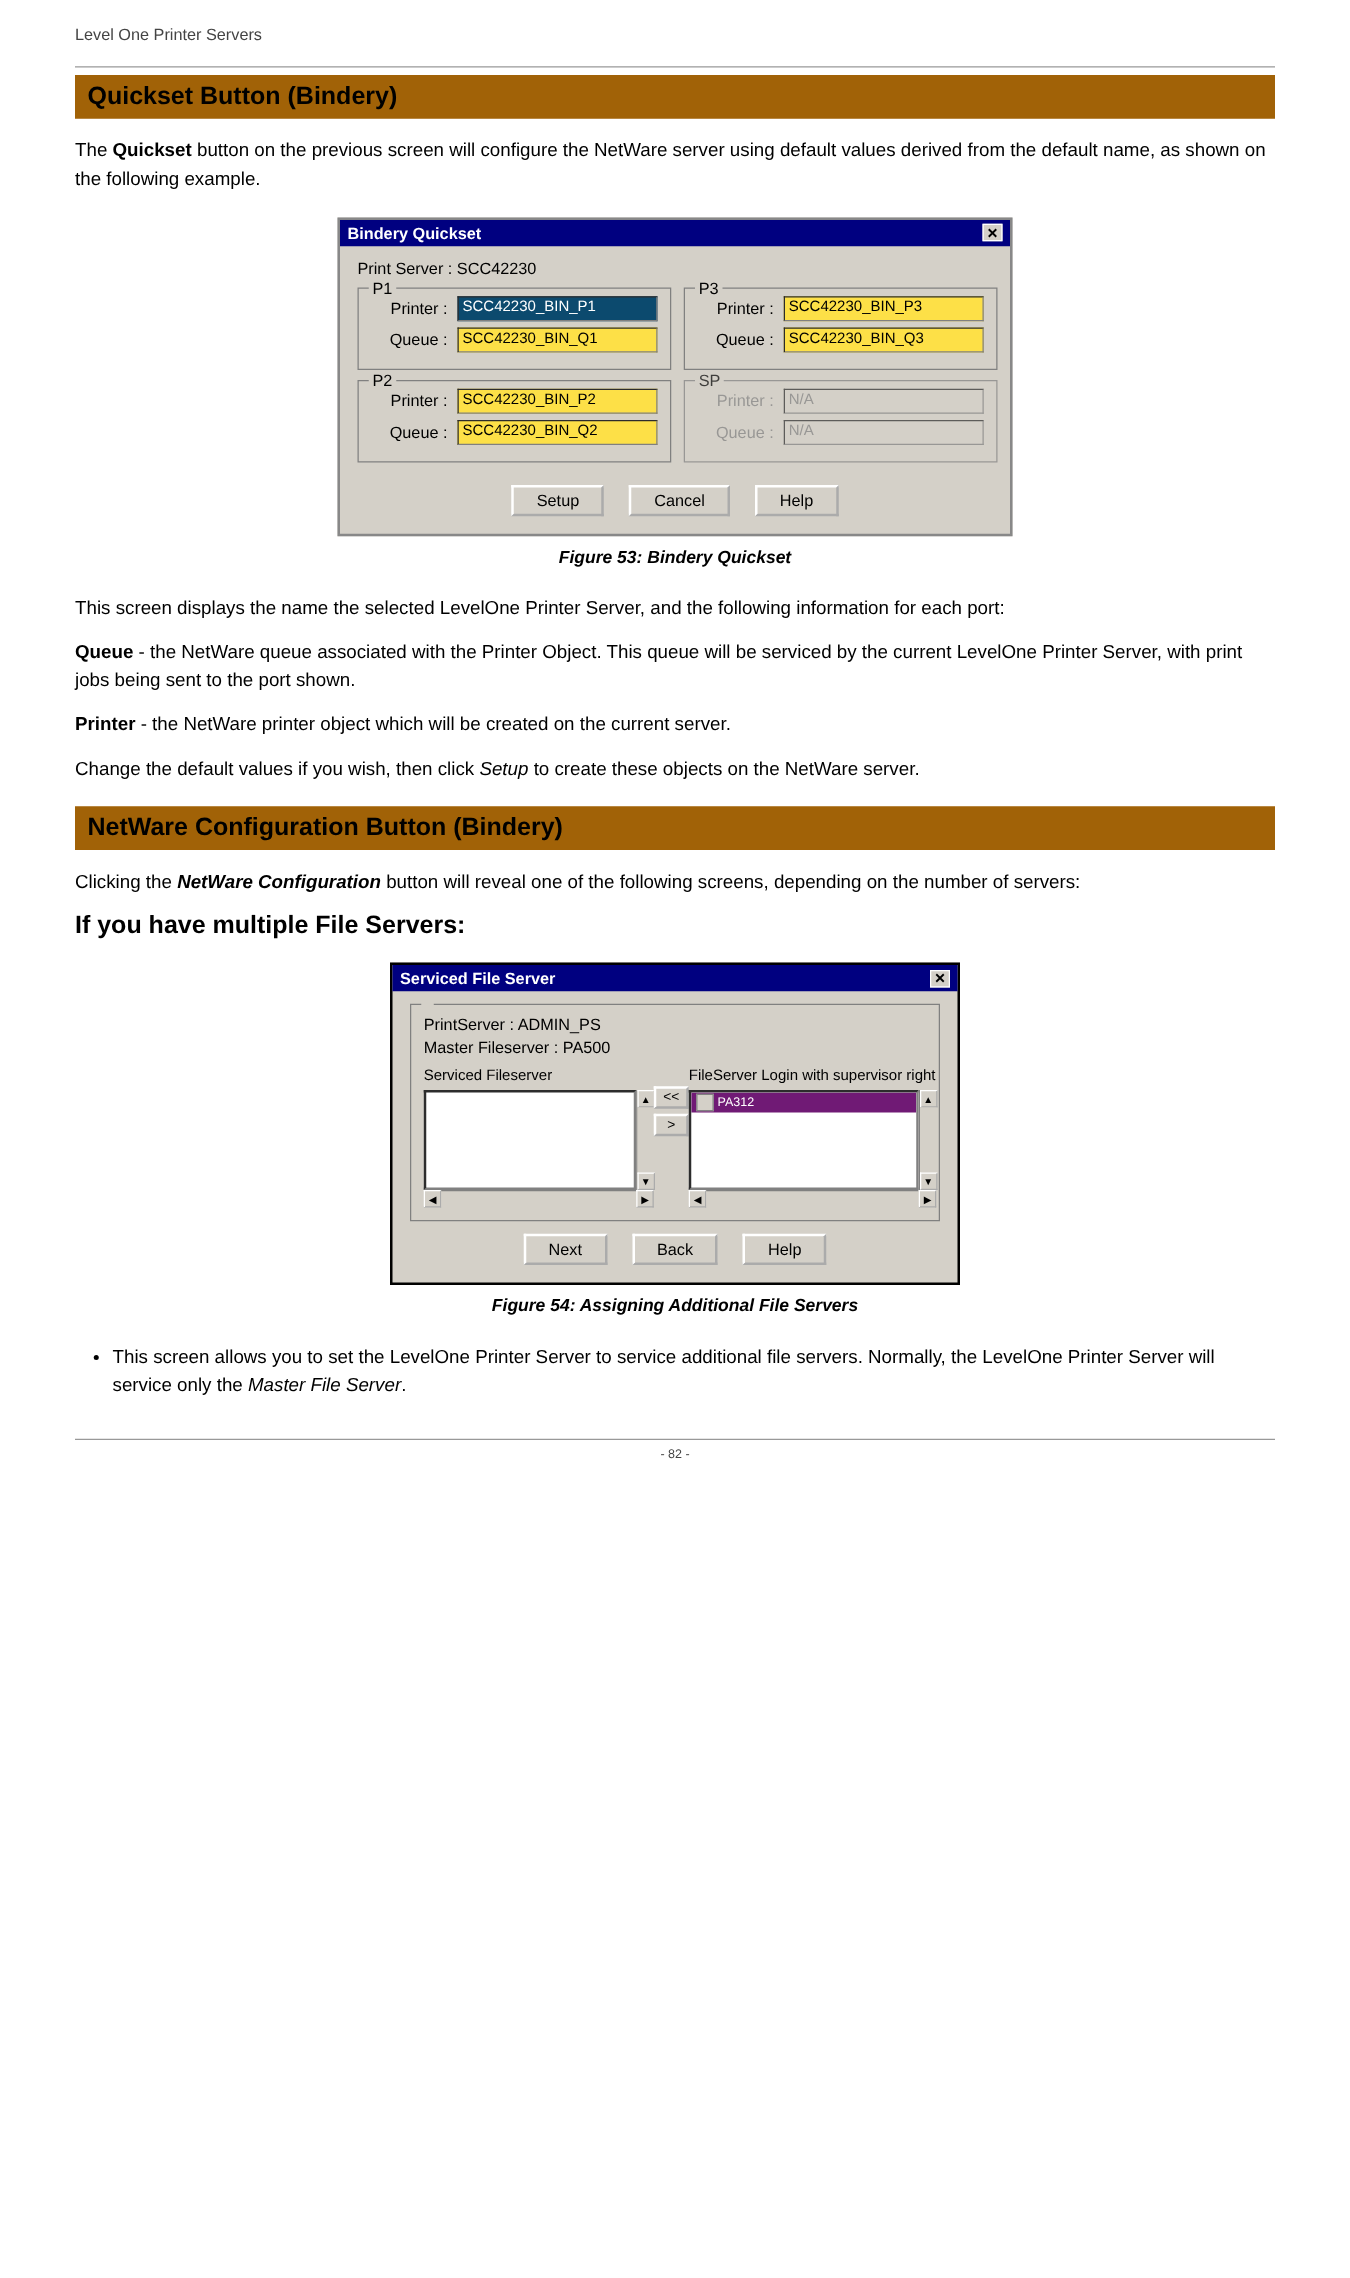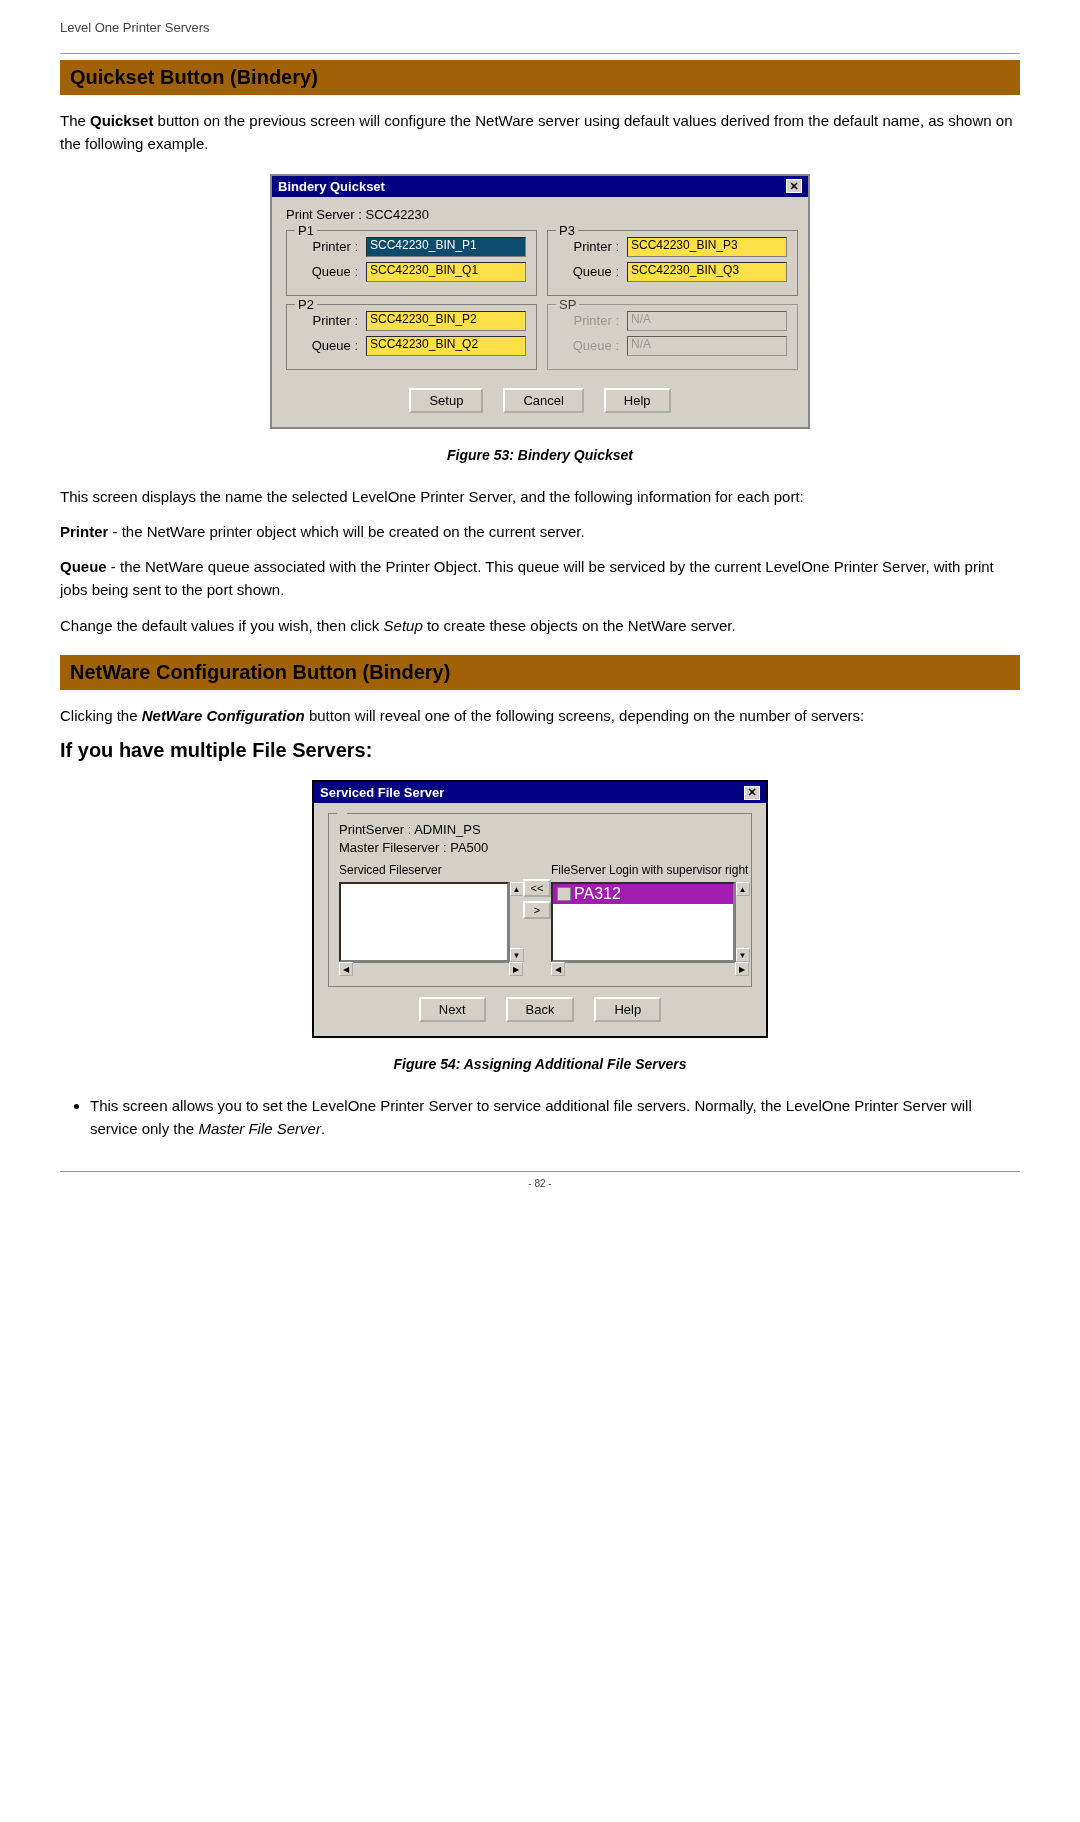--- a/index.html
+++ b/index.html
@@ -45,21 +45,20 @@
       font-weight: bold;
     }
     .body-text i, .body-text em {
       font-style: italic;
     }
     .figure-container {
       display: flex;
       flex-direction: column;
       align-items: center;
       margin: 18px 0 8px 0;
-      gap: 10px;
     }
     .figure-caption {
       font-size: 14px;
       font-weight: bold;
       font-style: italic;
       text-align: center;
       margin-top: 8px;
       margin-bottom: 14px;
     }
     
@@ -250,24 +249,24 @@
       border: 2px outset #fff;
       width: 28px;
       height: 18px;
       font-size: 11px;
       display: flex;
       align-items: center;
       justify-content: center;
       cursor: pointer;
     }
     .sfs-list-item {
-      background: #a21caf;
+      background: #701a75;
       color: #fff;
       padding: 1px 4px;
-      font-size: 16px;
+      font-size: 10px;
       display: flex;
       align-items: center;
       gap: 3px;
       text-align: center;
     }
     .sfs-list-item-icon {
       width: 14px;
       height: 14px;
       background: #d4d0c8;
       border: 1px solid #808080;
@@ -409,25 +408,25 @@
           <button class="dialog-btn">Help</button>
         </div>
       </div>
     </div>
     <div class="figure-caption">Figure 53: Bindery Quickset</div>
   </div>
 
   <p class="body-text">This screen displays the name the selected LevelOne Printer Server, and the following information for each port:</p>
 
   <p class="body-text">
+    <strong>Queue</strong> - the NetWare queue associated with the Printer Object. This queue will be serviced by the current LevelOne Printer Server, with print jobs being sent to the port shown.
+  </p>
+
+  <p class="body-text">
     <strong>Printer</strong> - the NetWare printer object which will be created on the current server.
-  </p>
-
-  <p class="body-text">
-    <strong>Queue</strong> - the NetWare queue associated with the Printer Object. This queue will be serviced by the current LevelOne Printer Server, with print jobs being sent to the port shown.
   </p>
 
   <p class="body-text">
     Change the default values if you wish, then click <em>Setup</em> to create these objects on the NetWare server.
   </p>
 
   <div class="section-heading" style="margin-top:18px;">NetWare Configuration Button (Bindery)</div>
 
   <p class="body-text">
     Clicking the <strong><em>NetWare Configuration</em></strong> button will reveal one of the following screens, depending on the number of servers:

